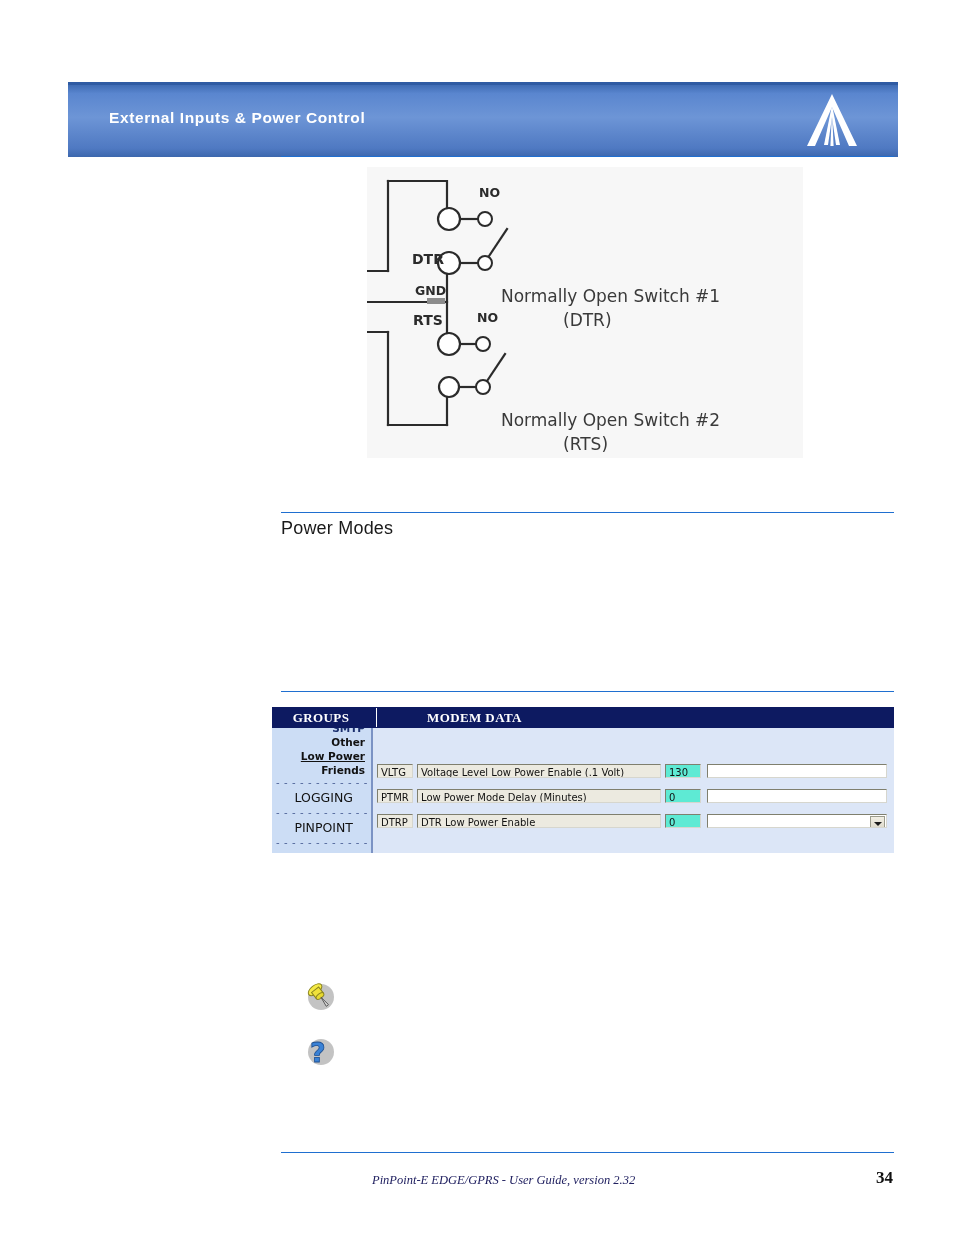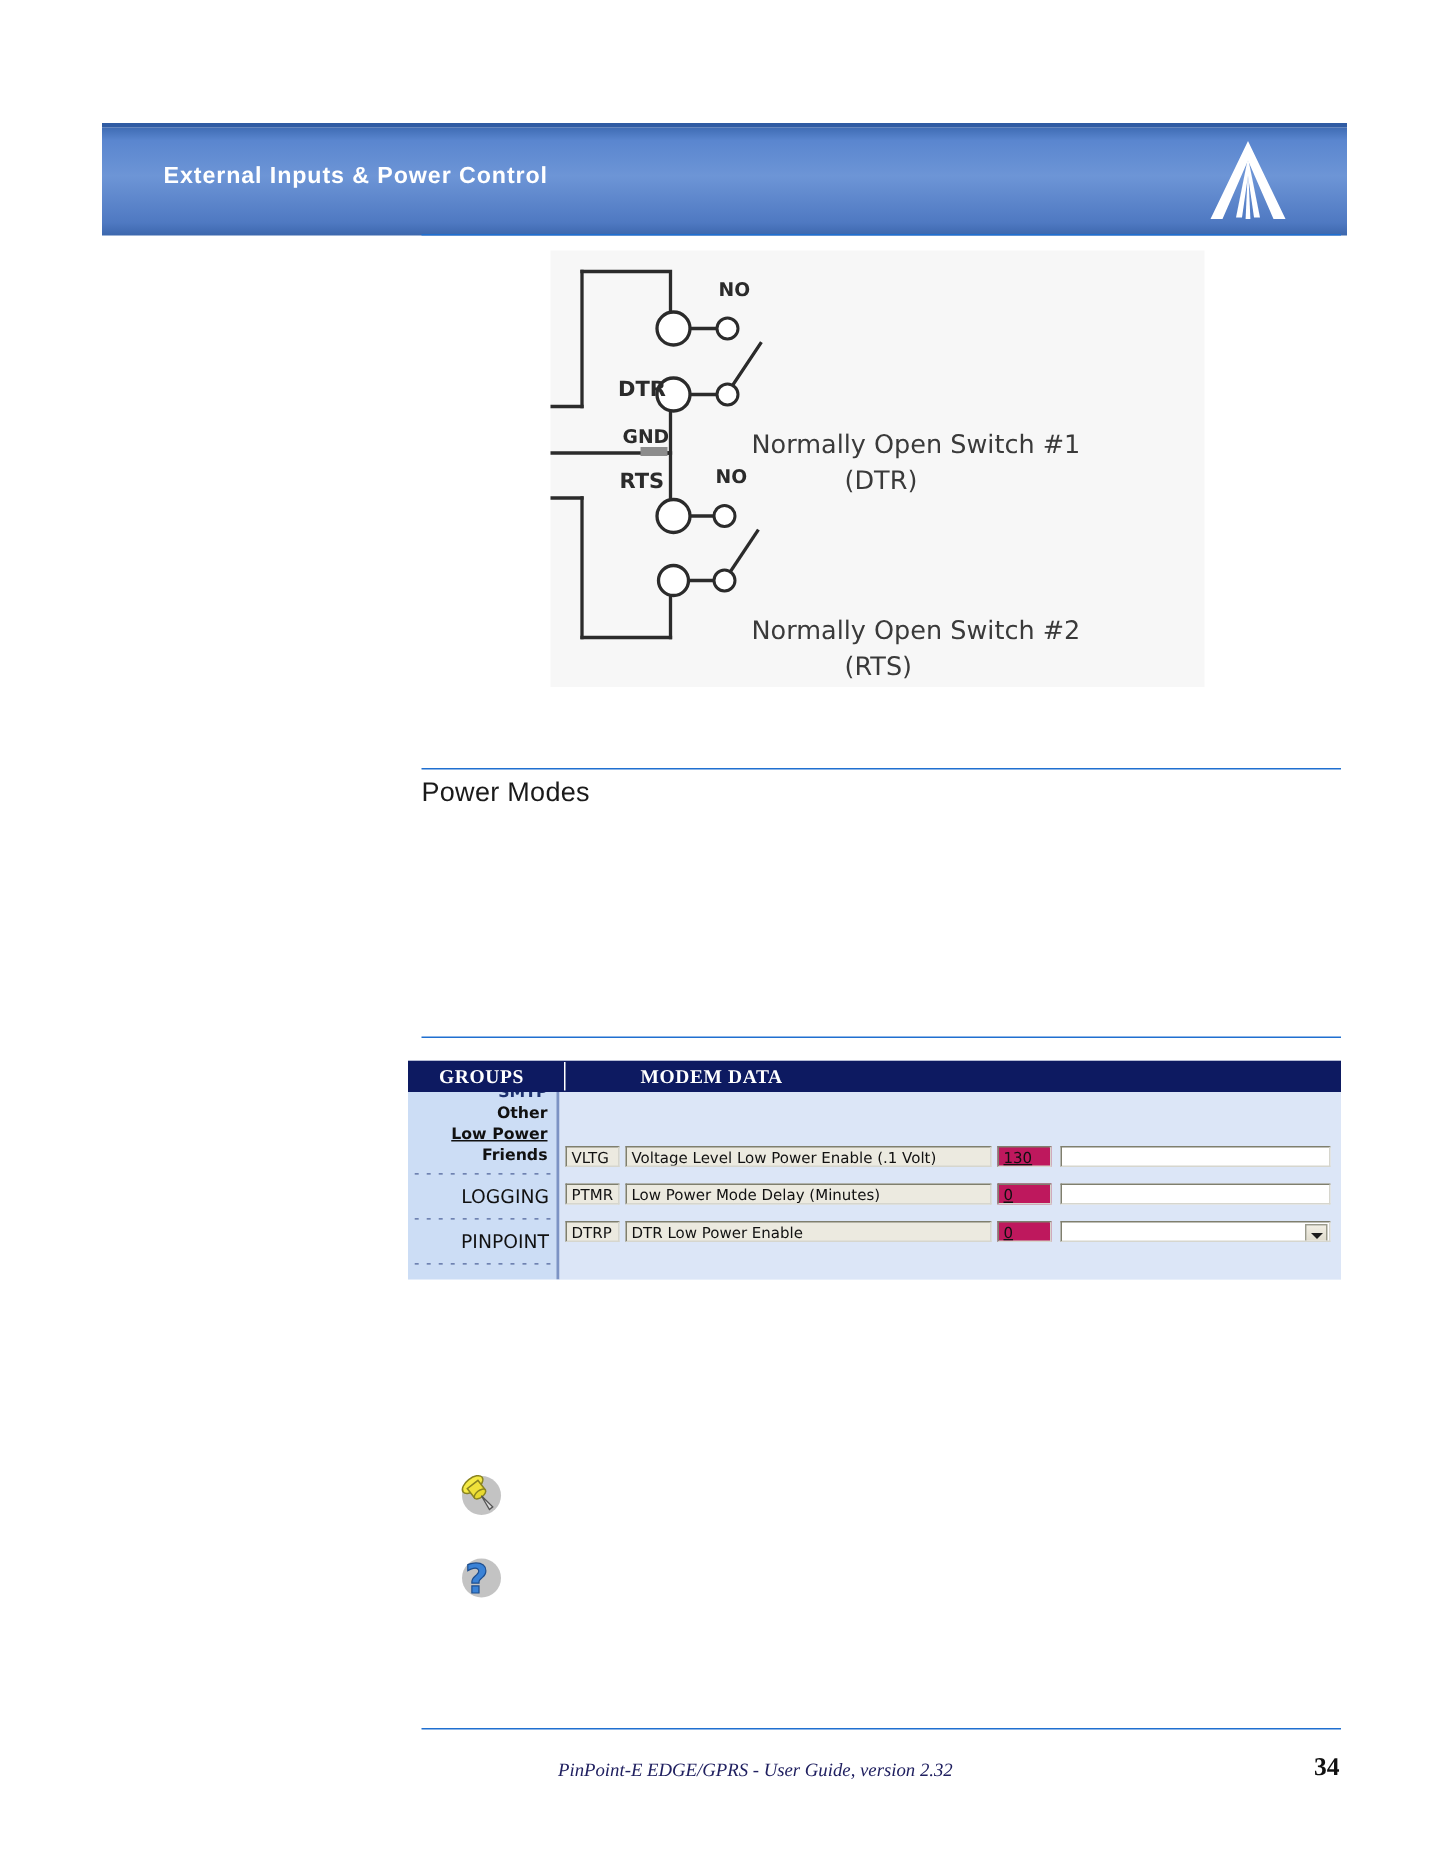--- a/index.html
+++ b/index.html
@@ -154,21 +154,21 @@
     padding-right: 4px;
     padding-left: 4px;
     color: #4b5f96;
     font-size: 10px;
     line-height: 12px;
     letter-spacing: 0.6px;
     overflow: hidden;
     white-space: nowrap;
   }
   .groups-sidebar .g-head {
-    padding-right: 5px;
+    padding-right: 18px;
     font-size: 12.5px;
     color: #111111;
     line-height: 18px;
     white-space: nowrap;
   }
 
   .form-body {
     position: absolute;
     left: 101px; top: 21px;
     width: 521px;
@@ -209,21 +209,21 @@
     border-bottom-color: #d6d6ce;
     font-size: 10px;
     line-height: 15px;
     padding-left: 3px;
     color: #111111;
     white-space: nowrap;
     overflow: hidden;
   }
   .fld-at   { left: 4px;   width: 36px;  background: #eceae0; }
   .fld-name { left: 44px;  width: 244px; background: #eceae0; }
-  .fld-val  { left: 292px; width: 36px;  background: #be185d; text-decoration: underline; }
+  .fld-val  { left: 292px; width: 36px;  background: #5eead4; }
   .fld-new  { left: 334px; width: 180px; background: #ffffff; }
   .fld-sel  { left: 334px; width: 180px; background: #ffffff; padding-left: 3px; }
   .sel-arrow {
     position: absolute;
     right: 1px; top: 1px;
     width: 15px; height: 13px;
     background: linear-gradient(180deg,#f2efe4 0%, #dedacb 100%);
     border: 1px solid #9b9b8c;
     box-sizing: border-box;
   }

